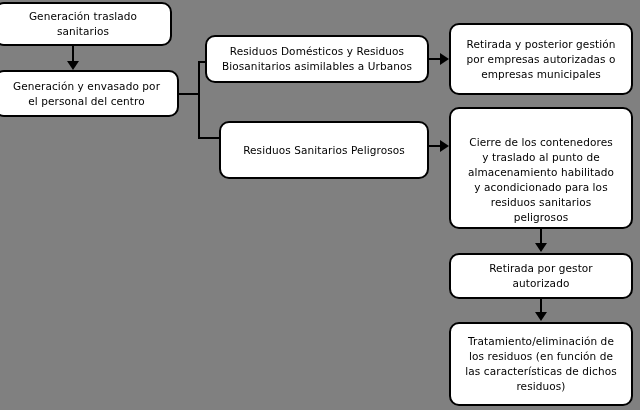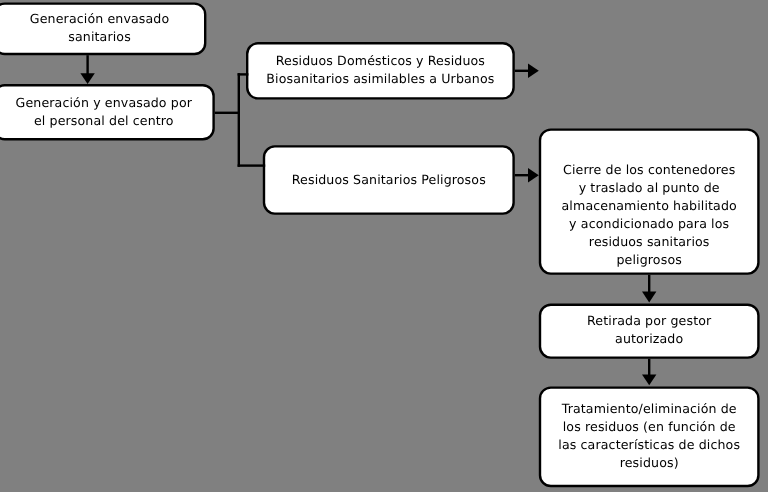--- a/index.html
+++ b/index.html
@@ -98,38 +98,43 @@
   
   #conn-ret-line      { left: 540px; top: 299px; height: 15px; }
   #conn-ret-arrow     { left: 535px; top: 312px; }
 </style>
 </head>
 <body>
 
 <div id="canvas">
 
   <div class="node" id="node-generacion">
-    <span class="txt">Generación envasado
+    <span class="txt">Generación traslado
 sanitarios</span>
   </div>
 
   <div class="node" id="node-segregacion">
     <span class="txt">Generación y envasado por
 el personal del centro</span>
   </div>
 
   <div class="node" id="node-domesticos">
     <span class="txt">Residuos Domésticos y Residuos
 Biosanitarios asimilables a Urbanos</span>
   </div>
 
   <div class="node" id="node-peligrosos">
     <span class="txt">Residuos Sanitarios Peligrosos</span>
   </div>
 
+  <div class="node" id="node-retirada-gestion">
+    <span class="txt">Retirada y posterior gestión
+por empresas autorizadas o
+empresas municipales</span>
+  </div>
 
   <div class="node" id="node-cierre">
     <span class="txt">Cierre de los contenedores
 y traslado al punto de
 almacenamiento habilitado
 y acondicionado para los
 residuos  sanitarios
 peligrosos</span>
   </div>
 

